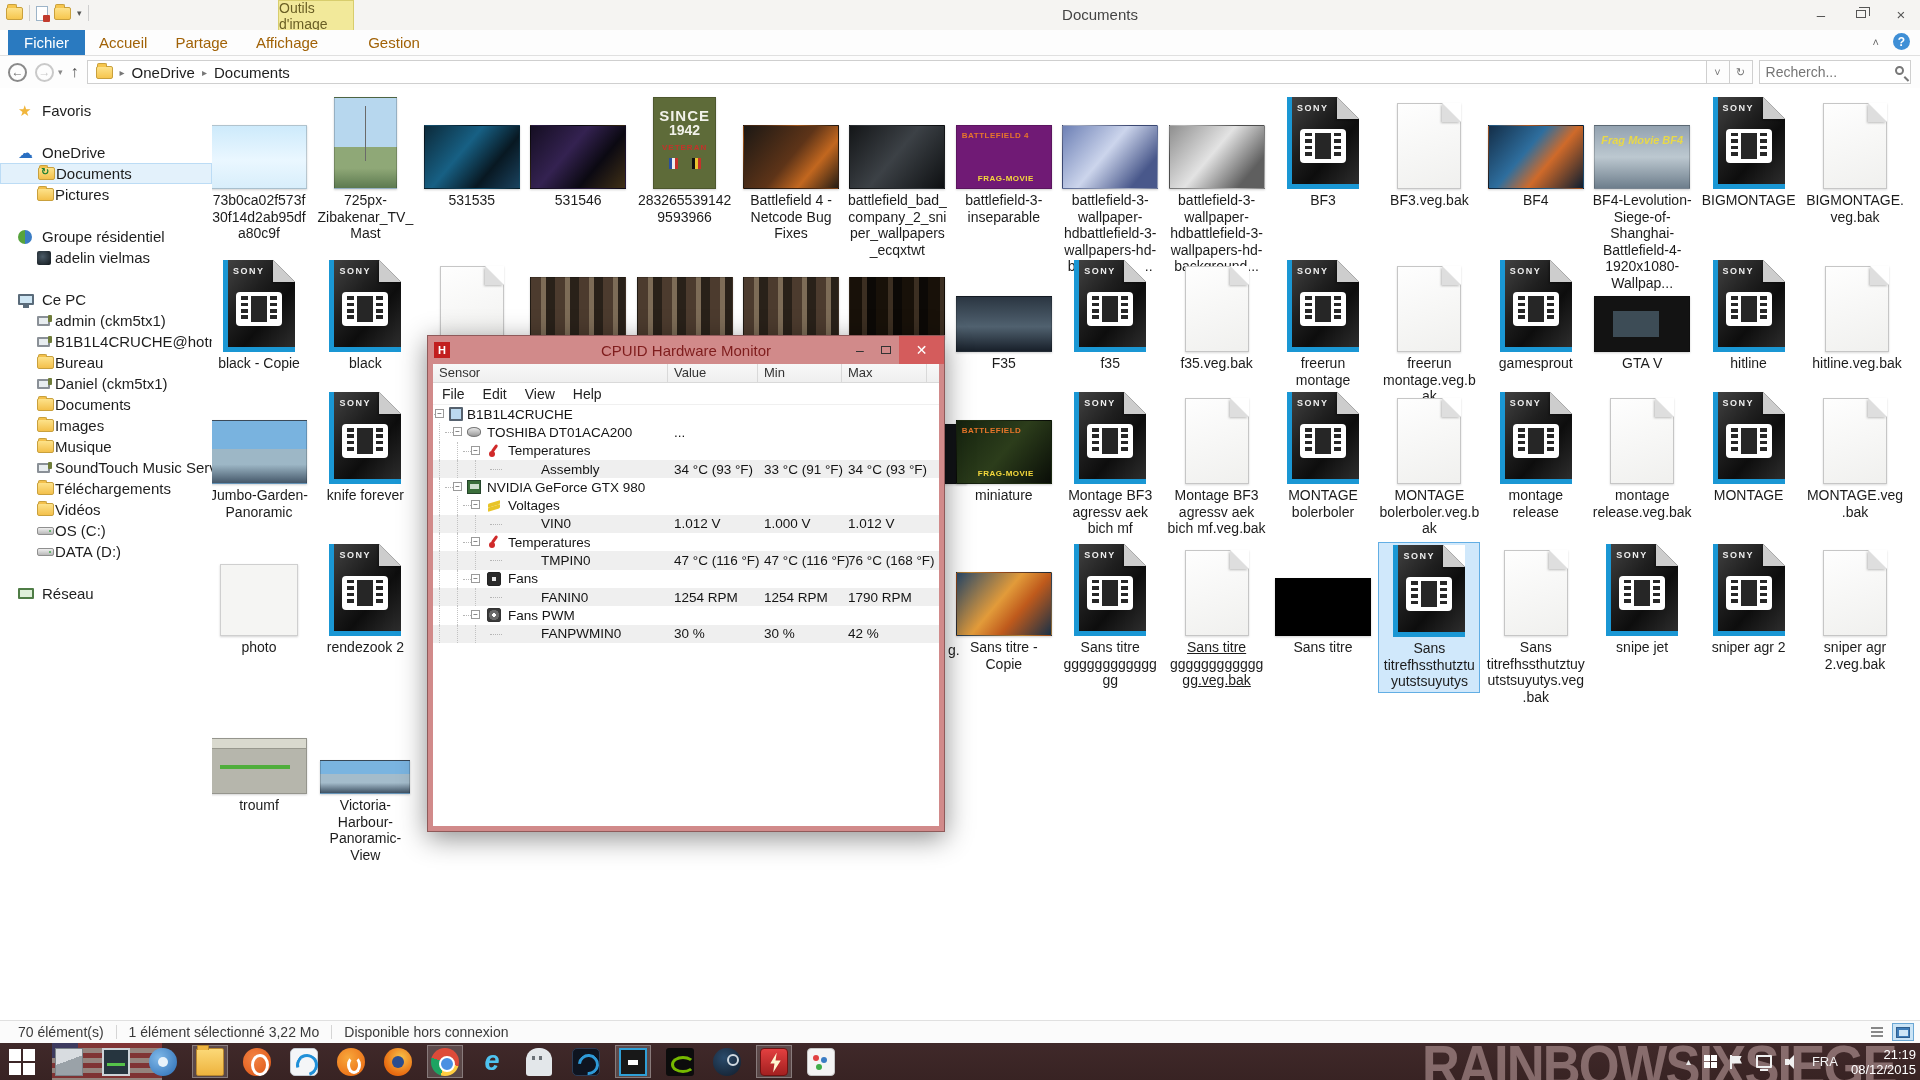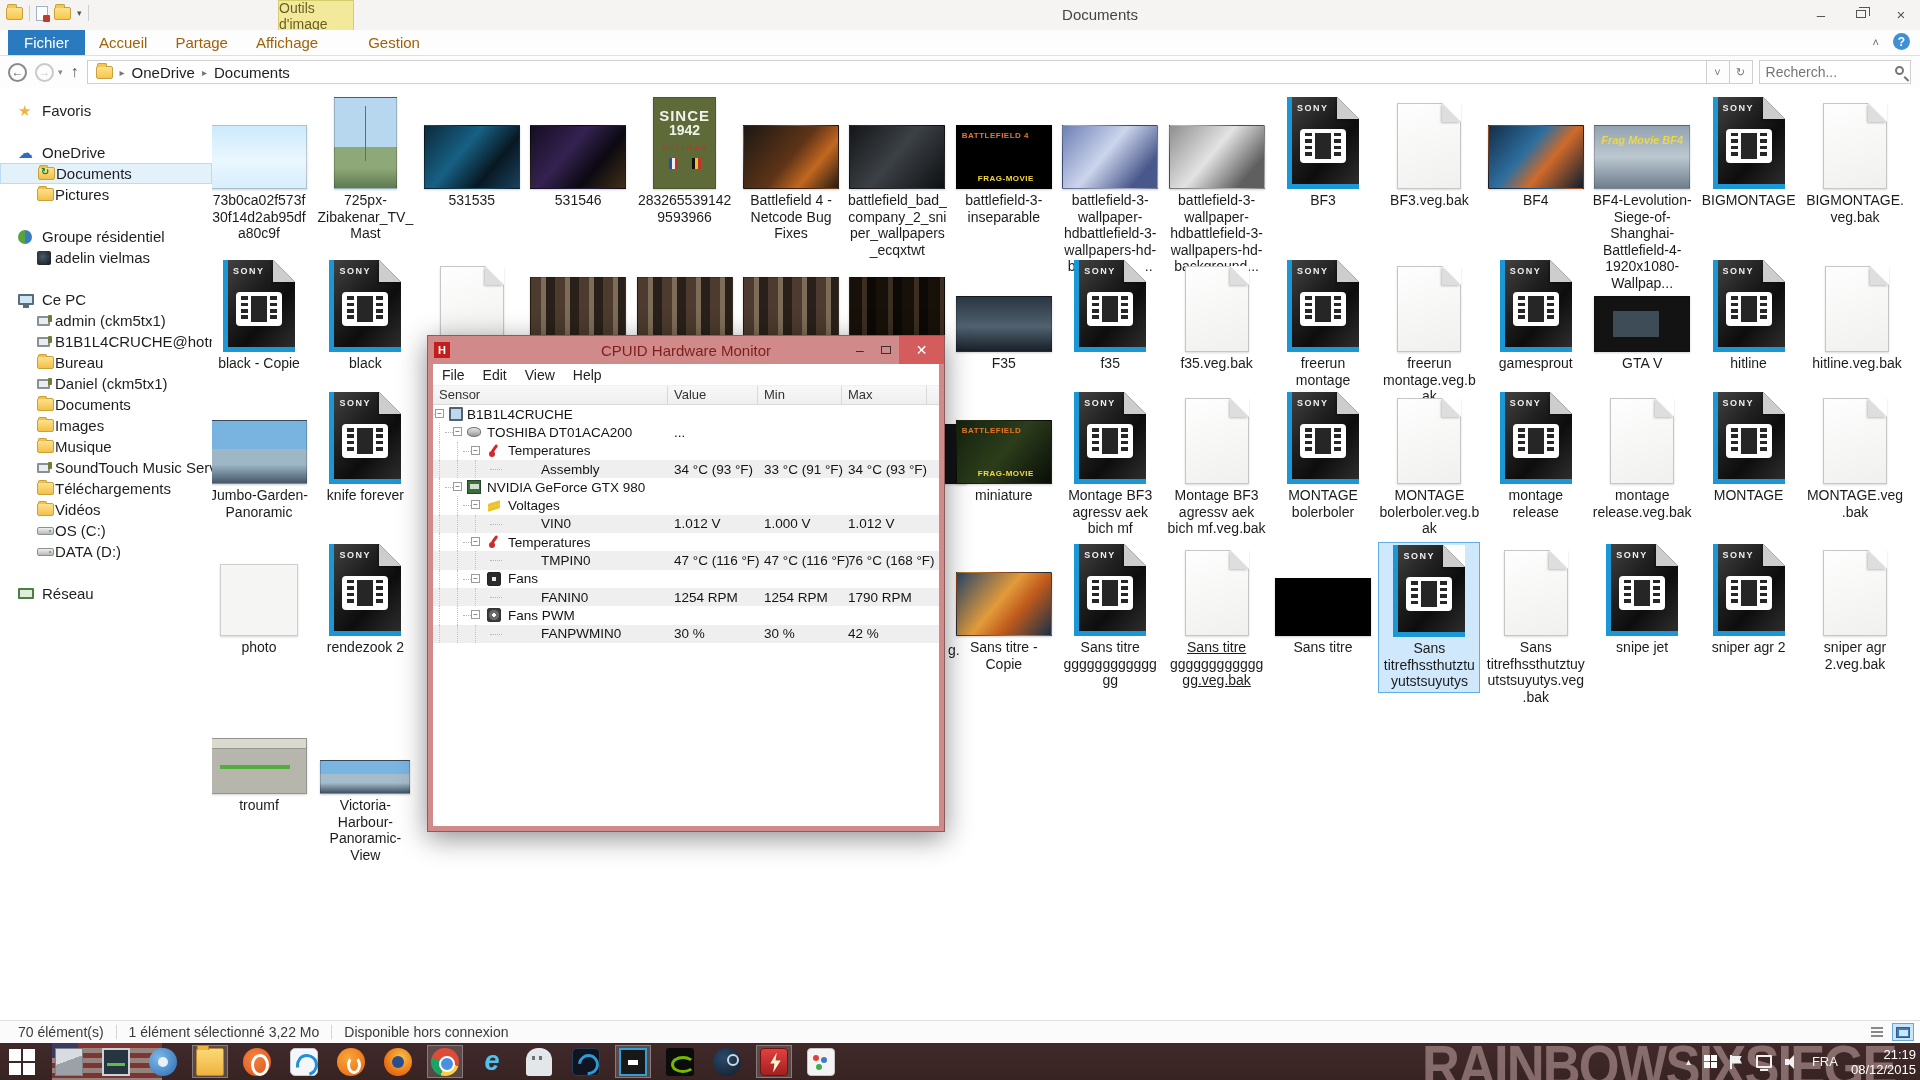--- a/index.html
+++ b/index.html
@@ -83,21 +83,21 @@
   .art-game2{background:linear-gradient(130deg,#150e22,#342251 40%,#0b0912 68%,#403016);}
   .art-poster1942{background:#5e6b39;display:flex;flex-direction:column;align-items:center;}
   .p42-since{color:#f2f2ea;font-weight:bold;font-size:15px;letter-spacing:1px;margin-top:10px;line-height:15px;}
   .p42-year{color:#f2f2ea;font-weight:bold;font-size:14px;line-height:15px;}
   .p42-vet{color:#c5322a;font-weight:bold;font-size:8px;margin-top:5px;letter-spacing:1px;}
   .p42-flags{display:flex;gap:14px;margin-top:6px;}
   .flag-fr{width:9px;height:11px;background:linear-gradient(90deg,#2a4fa0 33%,#eee 33% 66%,#c5322a 66%);}
   .flag-be{width:9px;height:11px;background:linear-gradient(90deg,#111 33%,#e8c431 33% 66%,#c5322a 66%);}
   .art-warfire{background:linear-gradient(130deg,#1c1814,#5e3418 50%,#c2671f 72%,#241c14);}
   .art-darkgray{background:linear-gradient(130deg,#141618,#3c4146 48%,#0e1012);}
-  .art-fragmovie{background:#000000;}
+  .art-fragmovie{background:#701a75;}
   .ov-top{position:absolute;top:5px;left:5px;font-size:8px;font-weight:bold;color:#e8762a;letter-spacing:.5px;}
   .ov-bottom{position:absolute;bottom:5px;left:21px;font-size:8px;font-weight:bold;color:#f5d93c;letter-spacing:.5px;}
   .art-soldierblue{background:linear-gradient(130deg,#6d80b5,#ccd5ec 45%,#49588b 82%);}
   .art-soldiergray{background:linear-gradient(130deg,#8f8f8f,#e3e3e3 45%,#5f5f5f 82%);}
   .art-bf4{background:linear-gradient(130deg,#142e48,#2e6e9e 40%,#cf6a2a 62%,#0e1e30);}
   .art-fragbf4{background:linear-gradient(180deg,#93a2b0,#bcc8d0 50%,#6e7e8c);}
   .ov-mid{position:absolute;top:8px;left:0;right:0;text-align:center;font-size:11px;font-style:italic;font-weight:bold;color:#e8d84a;line-height:13px;}
   .art-jet{background:linear-gradient(180deg,#2b3642,#50616f 55%,#18202a);height:56px;}
   .art-gta{background:#131313;height:56px;}
   .art-gta::after{content:"";position:absolute;left:18px;top:14px;width:46px;height:26px;background:#3d4c56;}
@@ -1104,32 +1104,32 @@
       <span id="cpu-title">CPUID Hardware Monitor</span>
       <span id="cpu-btns">
         <span class="cpu-min">–</span>
         <span class="cpu-max">
             <i></i>
           </span>
         <span class="cpu-close">✕</span>
       </span>
     </div>
     <div id="cpu-body">
-      <div id="cpu-menu">
-        <span class="cpu-menu-item">File</span>
-        <span class="cpu-menu-item">Edit</span>
-        <span class="cpu-menu-item">View</span>
-        <span class="cpu-menu-item">Help</span>
-      </div>
       <div id="cpu-header">
         <span class="cpu-hcell" style="width:235px;">Sensor</span>
         <span class="cpu-hcell" style="width:90px;">Value</span>
         <span class="cpu-hcell" style="width:84px;">Min</span>
         <span class="cpu-hcell" style="width:85px;">Max</span>
         <span class="cpu-hcell" style="flex:1;border-right:none;"></span>
+      </div>
+      <div id="cpu-menu">
+        <span class="cpu-menu-item">File</span>
+        <span class="cpu-menu-item">Edit</span>
+        <span class="cpu-menu-item">View</span>
+        <span class="cpu-menu-item">Help</span>
       </div>
       <div id="cpu-rows">
           <div class="cpu-row">
             <i class="twig" style="left: -6px; width: 8px; top: 9px;"></i>
             <span class="expander" style="left: 2px; top: 4px;">−</span>
             <i class="tico tico-computer" style="left: 16px; top: 2px;"></i>
             <span class="cpu-label" style="left: 34px;">B1B1L4CRUCHE</span>
           </div>
           <div class="cpu-row">
             <i class="guide" style="left: 6px;"></i>

